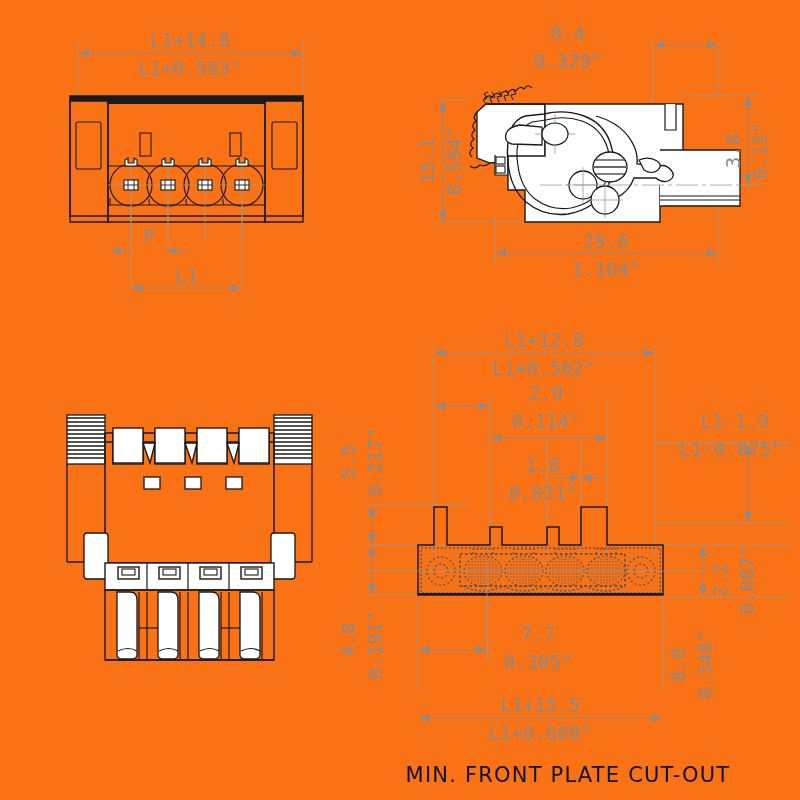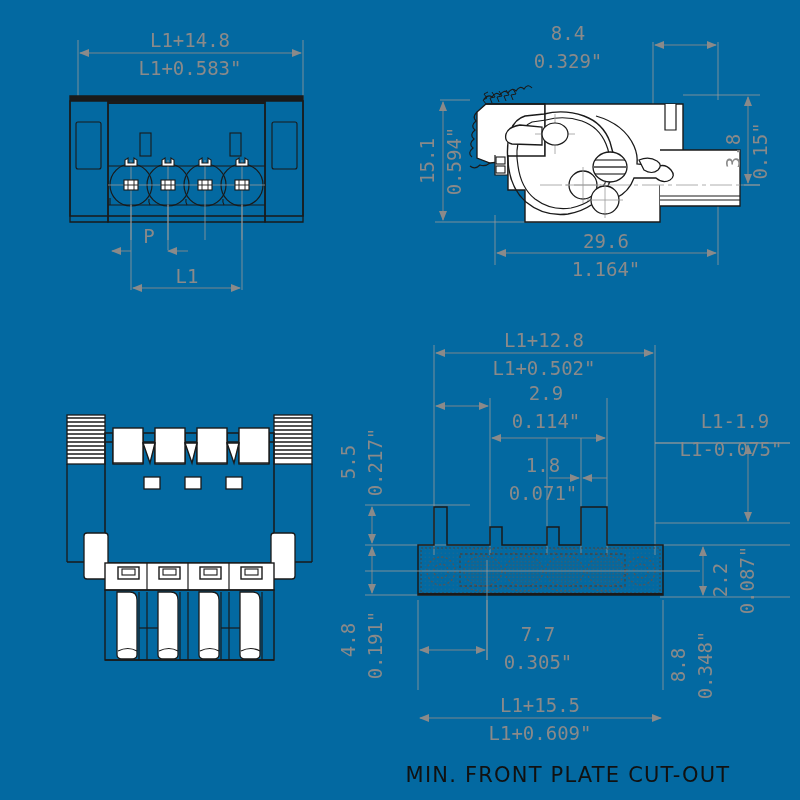--- a/index.html
+++ b/index.html
@@ -1,17 +1,17 @@
 <!DOCTYPE html>
 <html><head>
 <meta charset="utf-8">
 <style>
   html,body{margin:0;padding:0;background:#ffffff;}
   body{width:800px;height:800px;font-family:"DejaVu Sans Mono","Liberation Mono",monospace;}
-  #sheet{position:relative;width:800px;height:800px;overflow:hidden;background:#0369a1;}
+  #sheet{position:relative;width:800px;height:800px;overflow:hidden;background:#f97316;}
   svg{display:block;}
   .dimtxt{font-family:"DejaVu Sans Mono","Liberation Mono",monospace;font-size:19px;fill:#8a8a8a;letter-spacing:0px;}
   .caption{font-family:"DejaVu Sans","Liberation Sans",sans-serif;font-size:21px;fill:#111;font-weight:500;letter-spacing:1.2px;}
 </style>
 </head>
 <body>
 
 <div id="sheet">
 <svg width="800" height="800" viewBox="0 0 800 800">
   <defs>

